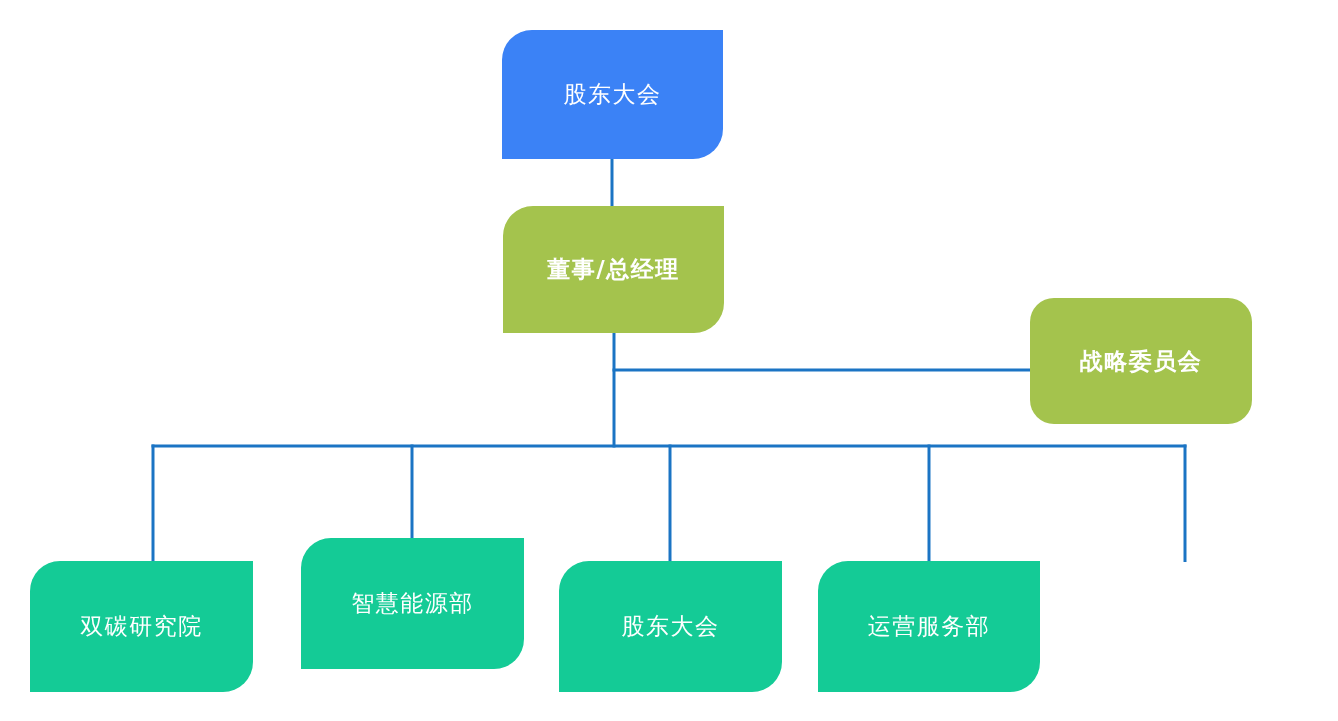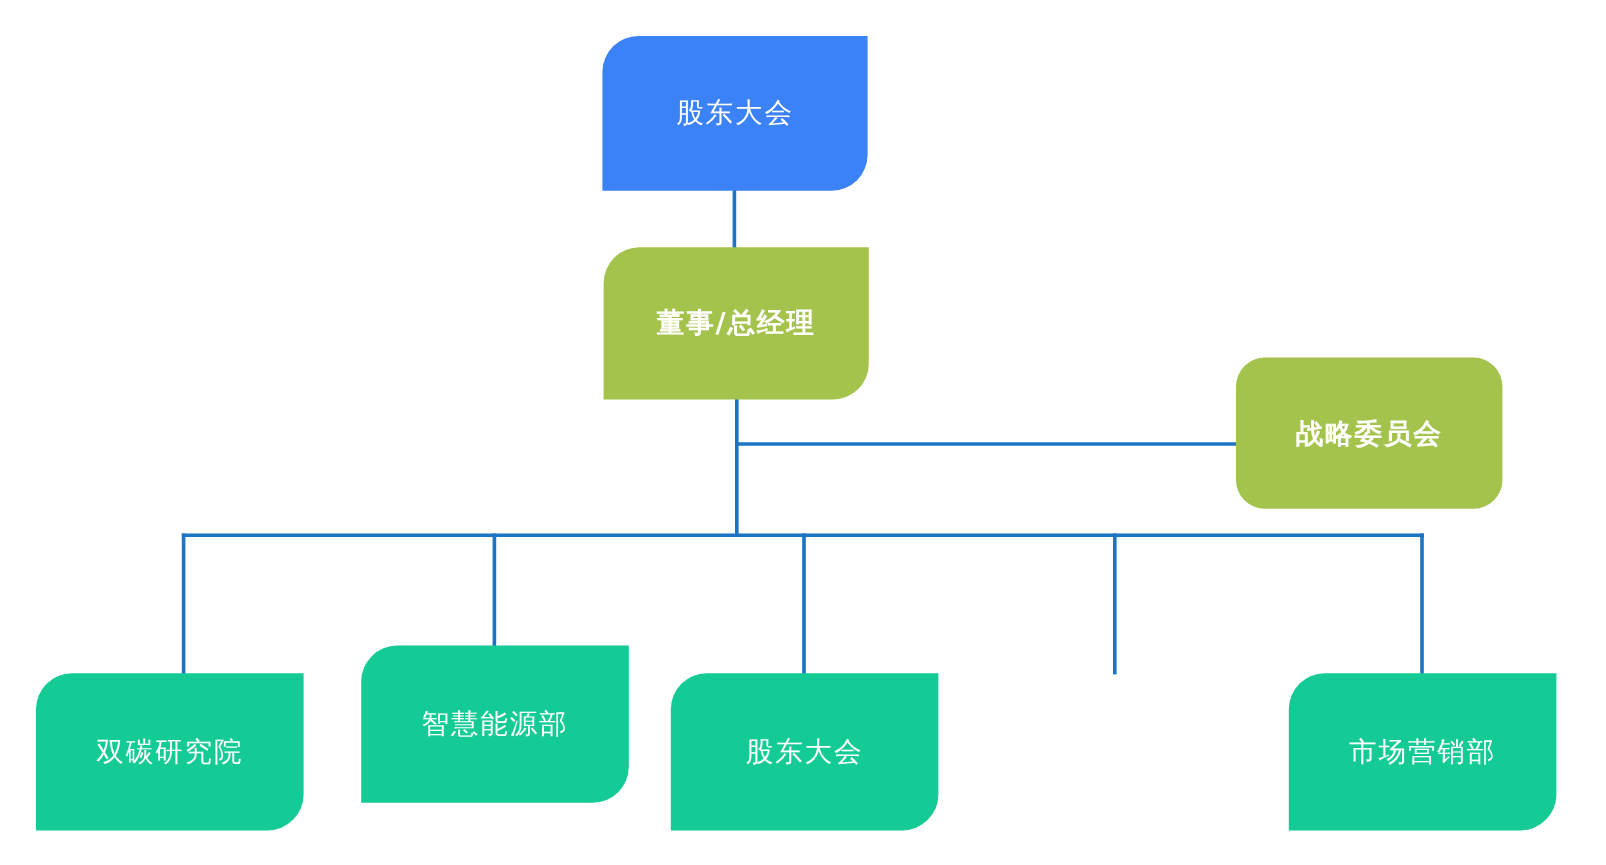--- a/index.html
+++ b/index.html
@@ -94,18 +94,18 @@
   </div>
 
   <div class="node node--teal" id="n-dept-2">
     <span>智慧能源部</span>
   </div>
 
   <div class="node node--teal" id="n-dept-3">
     <span>股东大会</span>
   </div>
 
+  <div class="node node--teal" id="n-dept-4">
+    <span>运营服务部</span>
+  </div>
 
-  <div class="node node--teal" id="n-dept-5">
-    <span>市场营销部</span>
-  </div>
 
 </div>
 
 </body></html>

